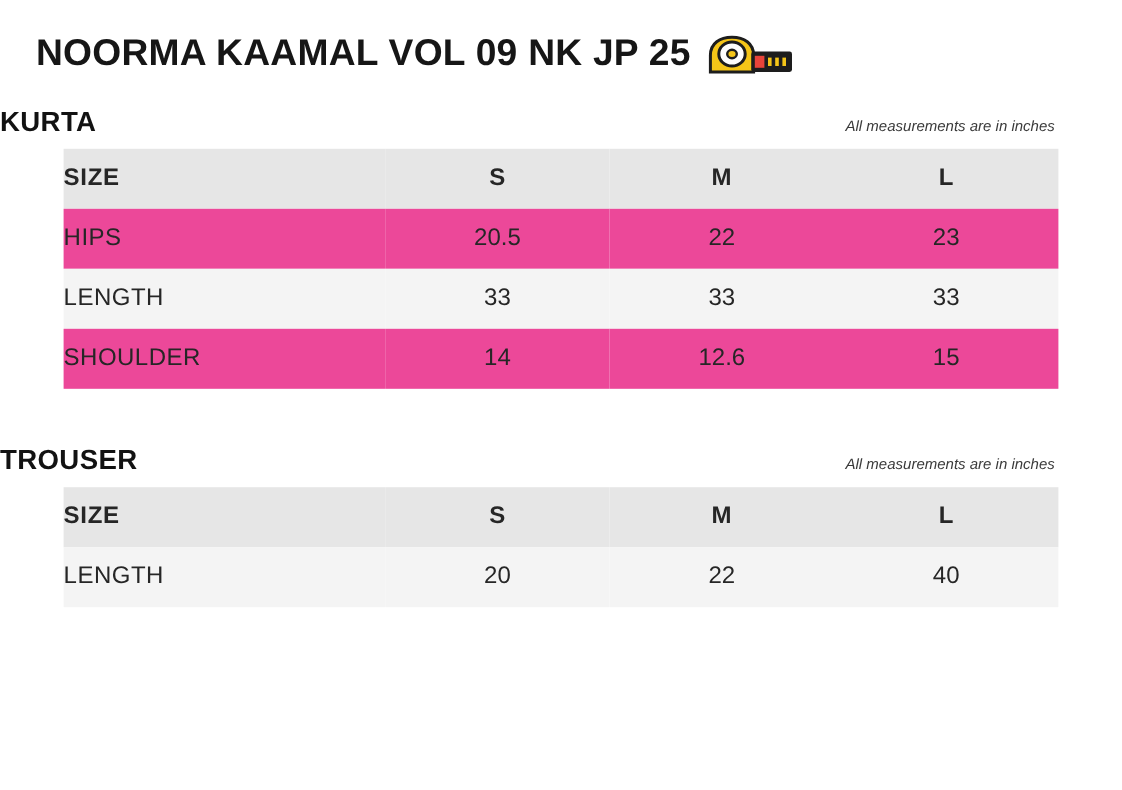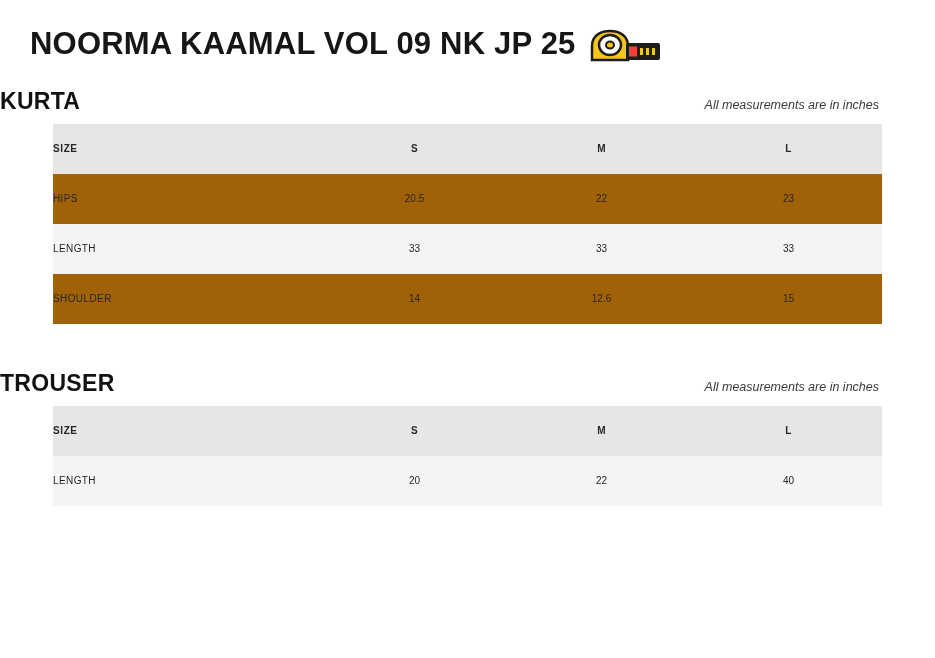--- a/index.html
+++ b/index.html
@@ -72,26 +72,26 @@
   }
   table.size-table {
     width: 829px;
     margin: 0 auto;
     border-collapse: collapse;
     table-layout: fixed;
   }
   table.size-table th,
   table.size-table td {
     height: 50px;
-    font-size: 10px;
+    font-size: 20px;
     color: #262626;
     border: none;
     padding: 0;
   }
-  table.size-table tr { background: #a16207; }
+  table.size-table tr { background: #ec4899; }
   table.size-table tr.alt { background: #f4f4f4; }
   table.size-table thead tr { background: #e6e6e6; }
   th.col-label, td.col-label {
     text-align: left;
     padding-left: 24px;
     width: 268px;
   }
   th.col-label { font-weight: bold; letter-spacing: 0.6px; font-size: 14.5px; }
   td.col-label { font-weight: normal; letter-spacing: 0.4px; }
   th.col-size, td.col-size {

